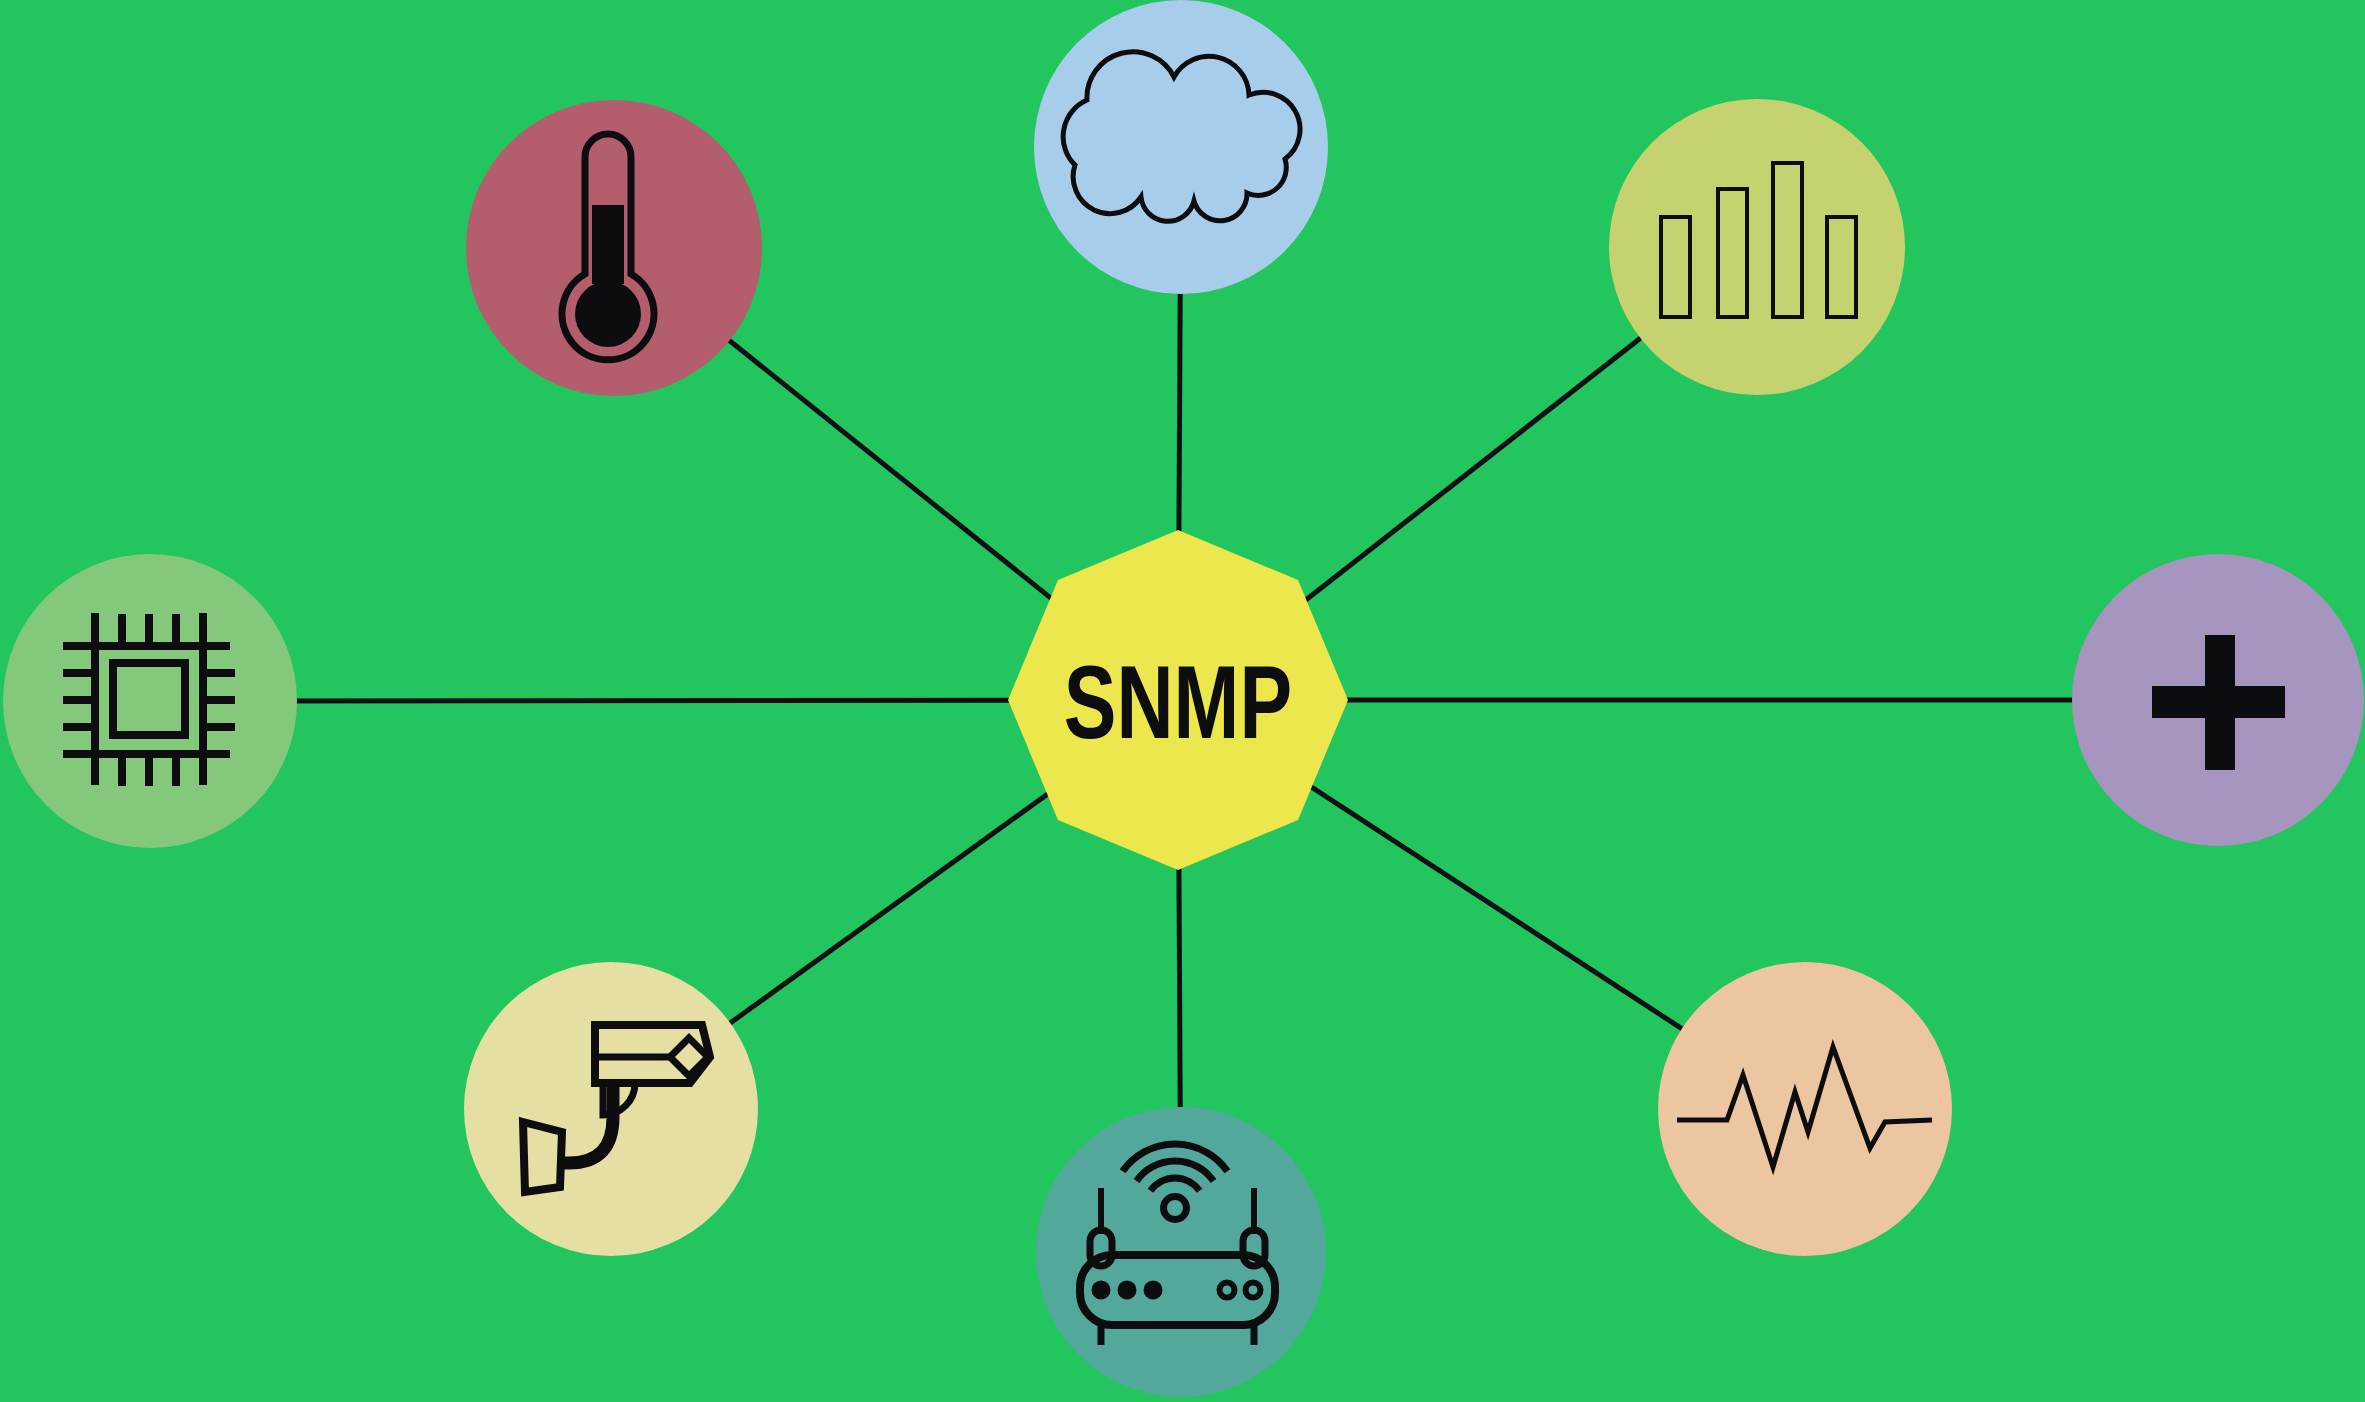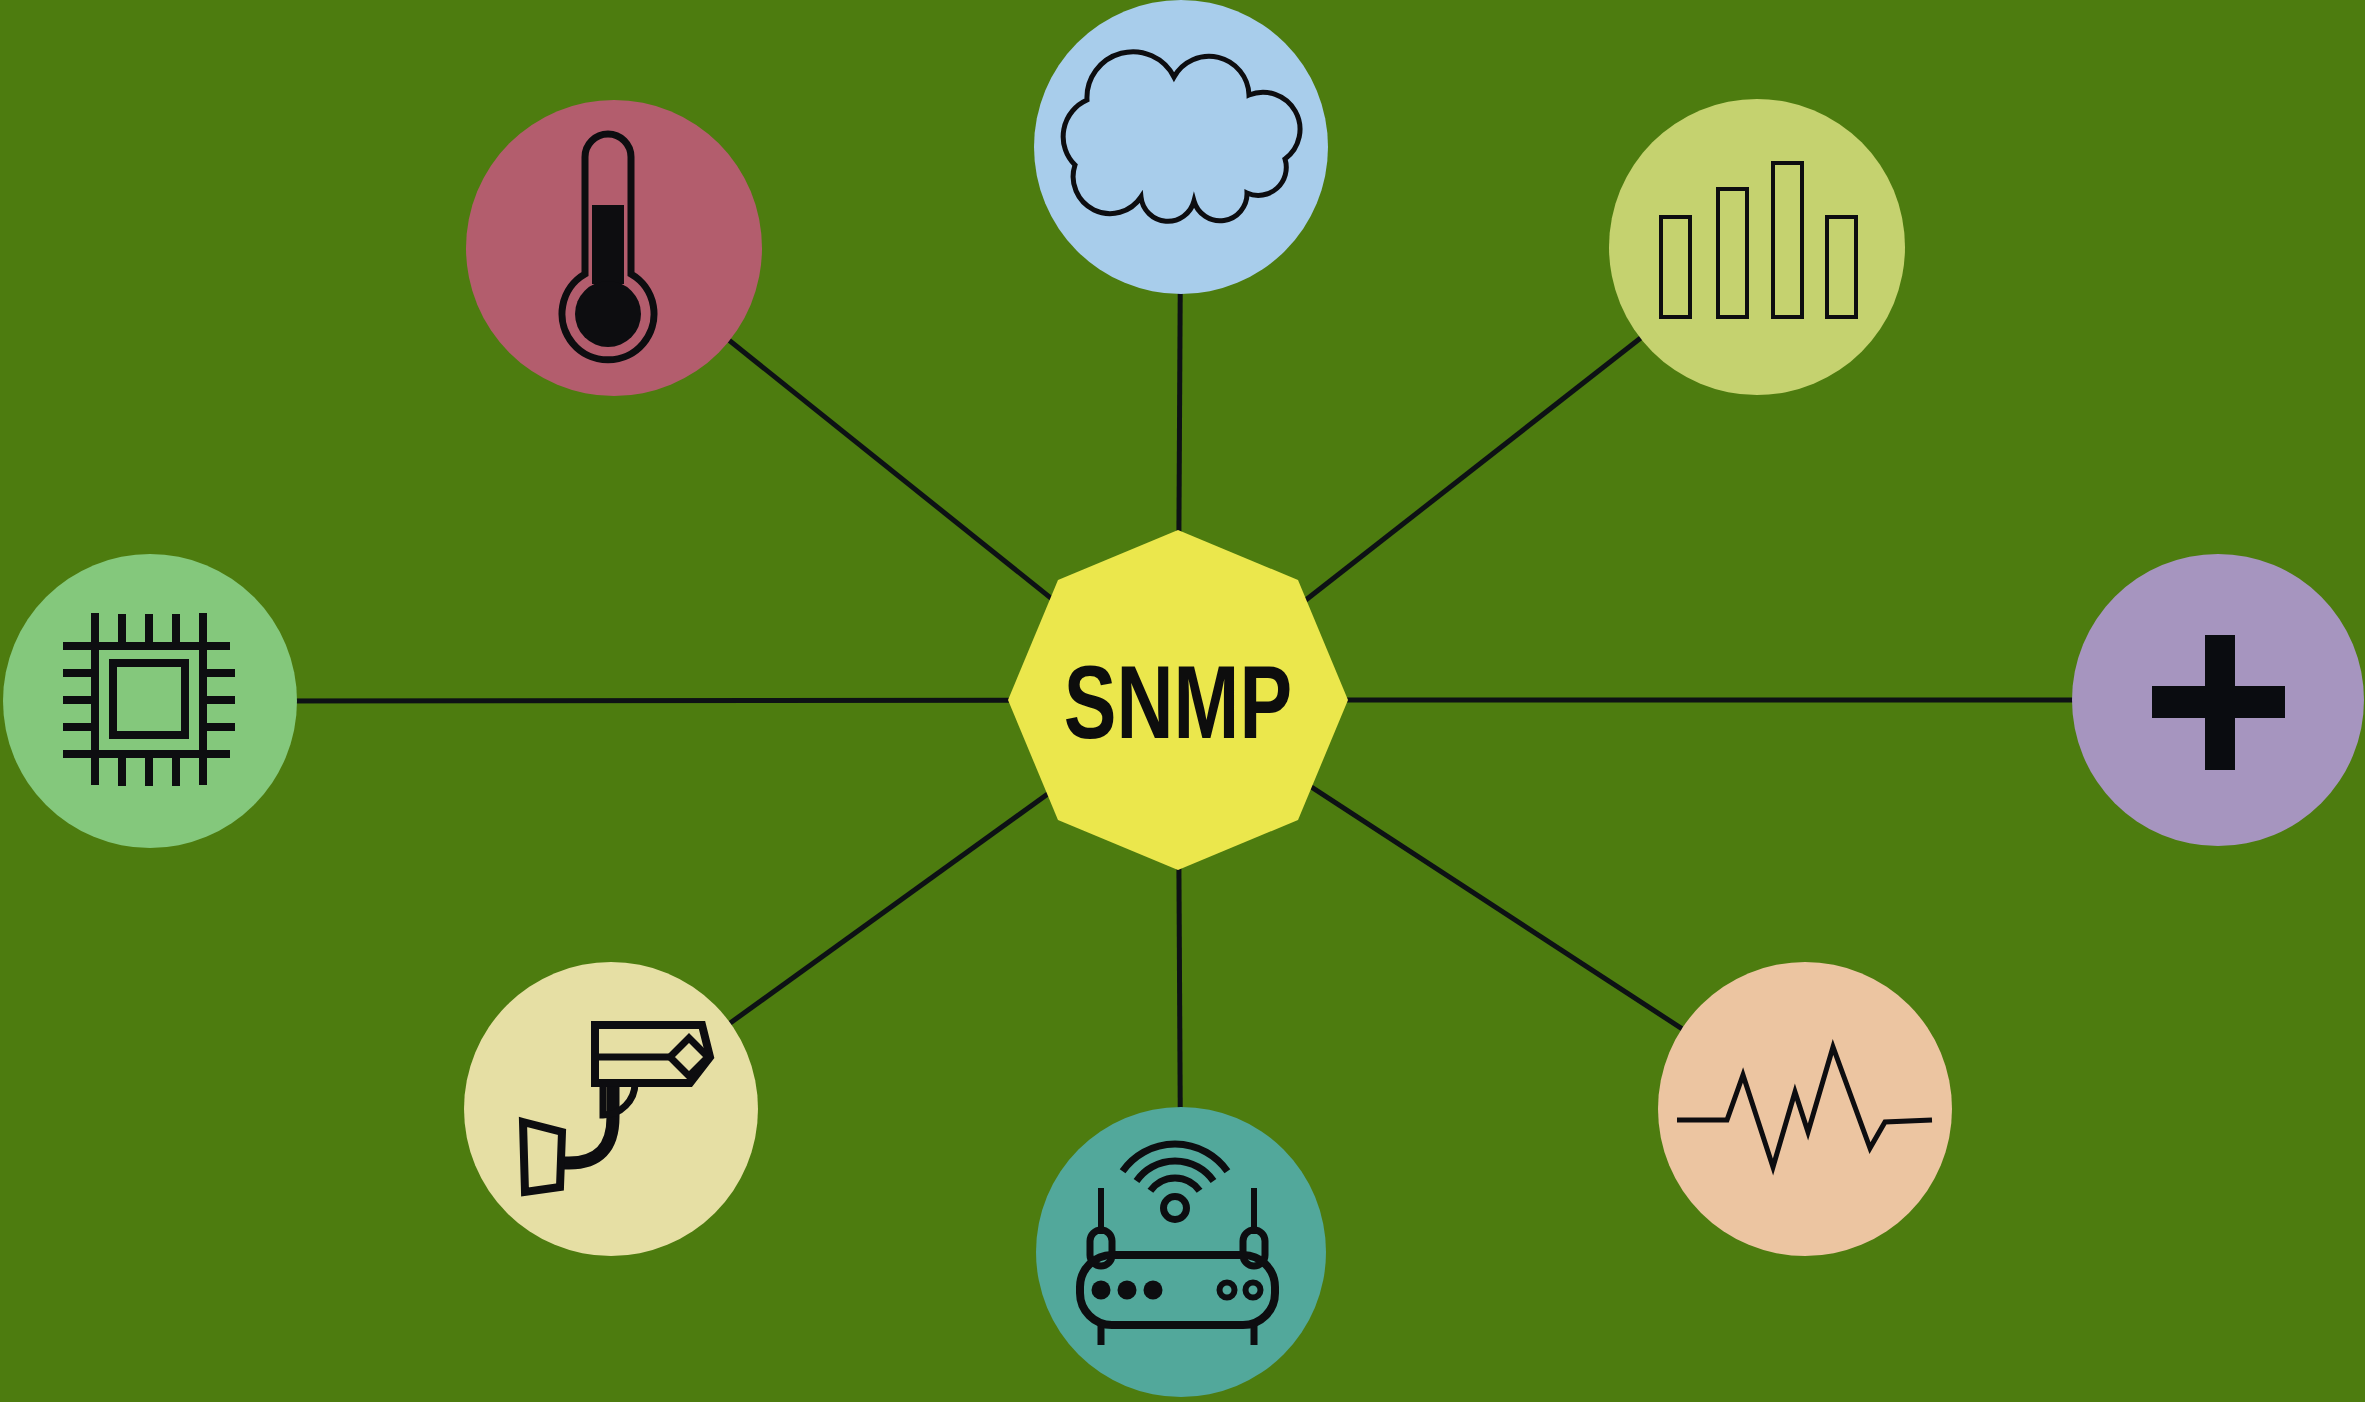--- a/index.html
+++ b/index.html
@@ -1,20 +1,20 @@
 <!DOCTYPE html>
 <html><head>
 <meta charset="utf-8">
 <style>
   html, body { margin: 0; padding: 0; background: #000; }
   .stage {
     position: relative;
     width: 2365px;
     height: 1402px;
-    background: #4d7c0f;
+    background: #22c55e;
     overflow: hidden;
   }
   svg { display: block; }
   .ink   { stroke: #0d0d10; fill: none; }
   .hub-label {
     font-family: "Liberation Sans", "DejaVu Sans", sans-serif;
     font-weight: 700;
     font-size: 104px;
   }
 </style>

